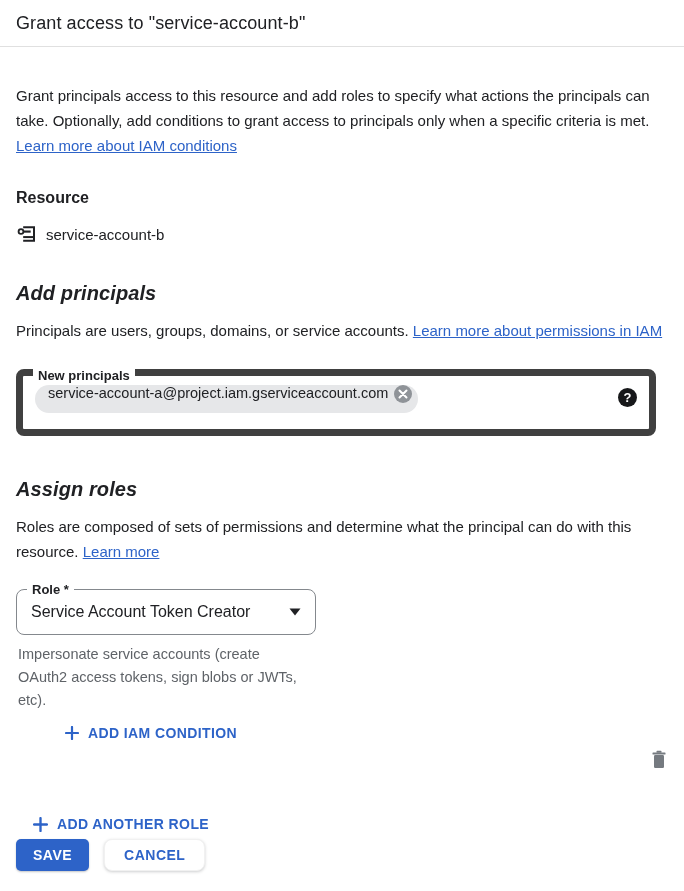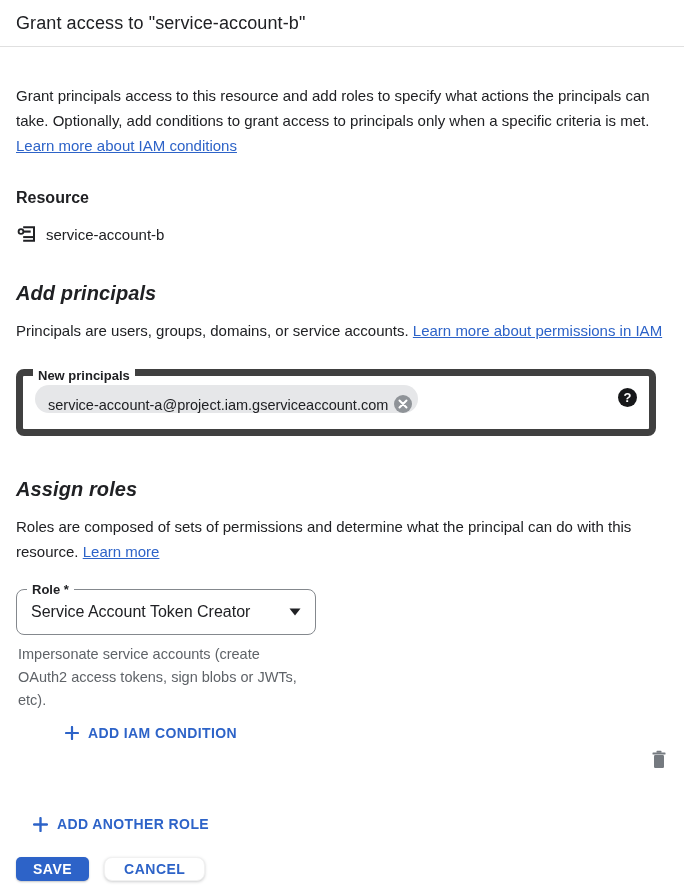--- a/index.html
+++ b/index.html
@@ -81,21 +81,21 @@
     color: #202124;
     line-height: 17px;
   }
   .principals-inner {
     display: flex;
     align-items: flex-start;
     justify-content: space-between;
   }
   .chip {
     display: inline-flex;
-    align-items: flex-end;
+    align-items: flex-start;
     gap: 6px;
     background: #e6e7e9;
     border-radius: 15px;
     height: 28px;
     padding: 0 6px 0 13px;
     cursor: default;
   }
   .chip-text { font-size: 14.5px; color: #202124; white-space: nowrap; }
   .chip-remove {
     width: 18px; height: 18px;
@@ -182,30 +182,29 @@
   }
   .add-another-btn { margin: 34px 0 0 33px; }
   .dialog-footer {
     position: absolute;
     left: 16px;
     top: 839px;
     display: flex;
     gap: 15px;
   }
   .btn {
-    height: 24px;
+    height: 32px;
     font-family: "Liberation Sans", sans-serif;
     font-size: 14px;
     font-weight: 700;
     letter-spacing: 0.5px;
     cursor: pointer;
     display: inline-flex;
     align-items: center;
     justify-content: center;
-    margin-top: 18px;
   }
   .btn-primary {
     background: #2d63c8;
     color: #ffffff;
     border: none;
     border-radius: 5px;
     padding: 0 17px;
     box-shadow: 0 1px 2px rgba(60,64,67,0.3);
   }
   .btn-secondary {

